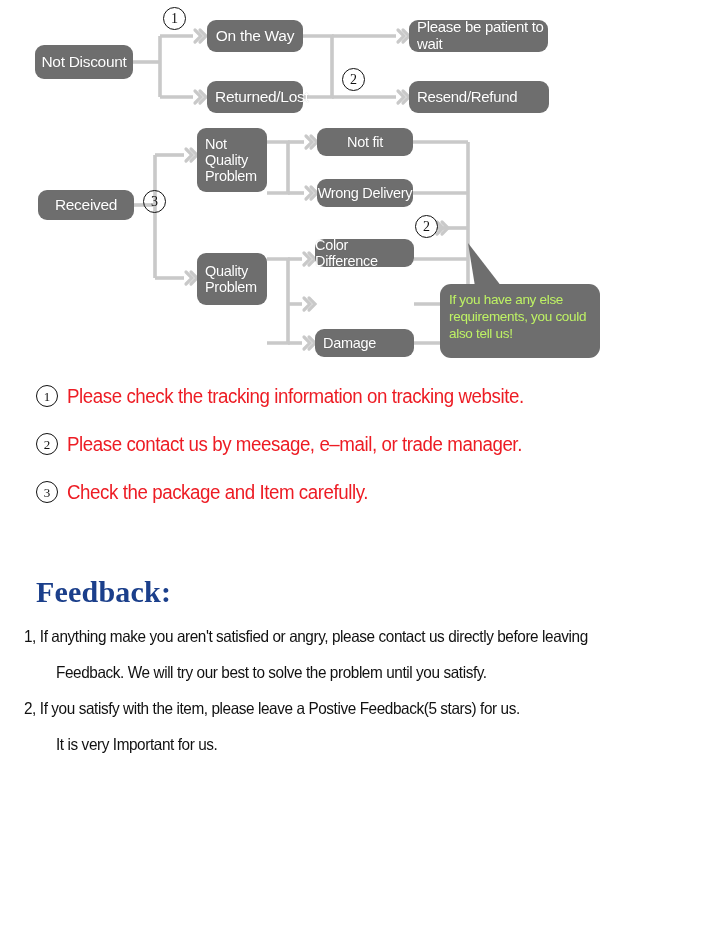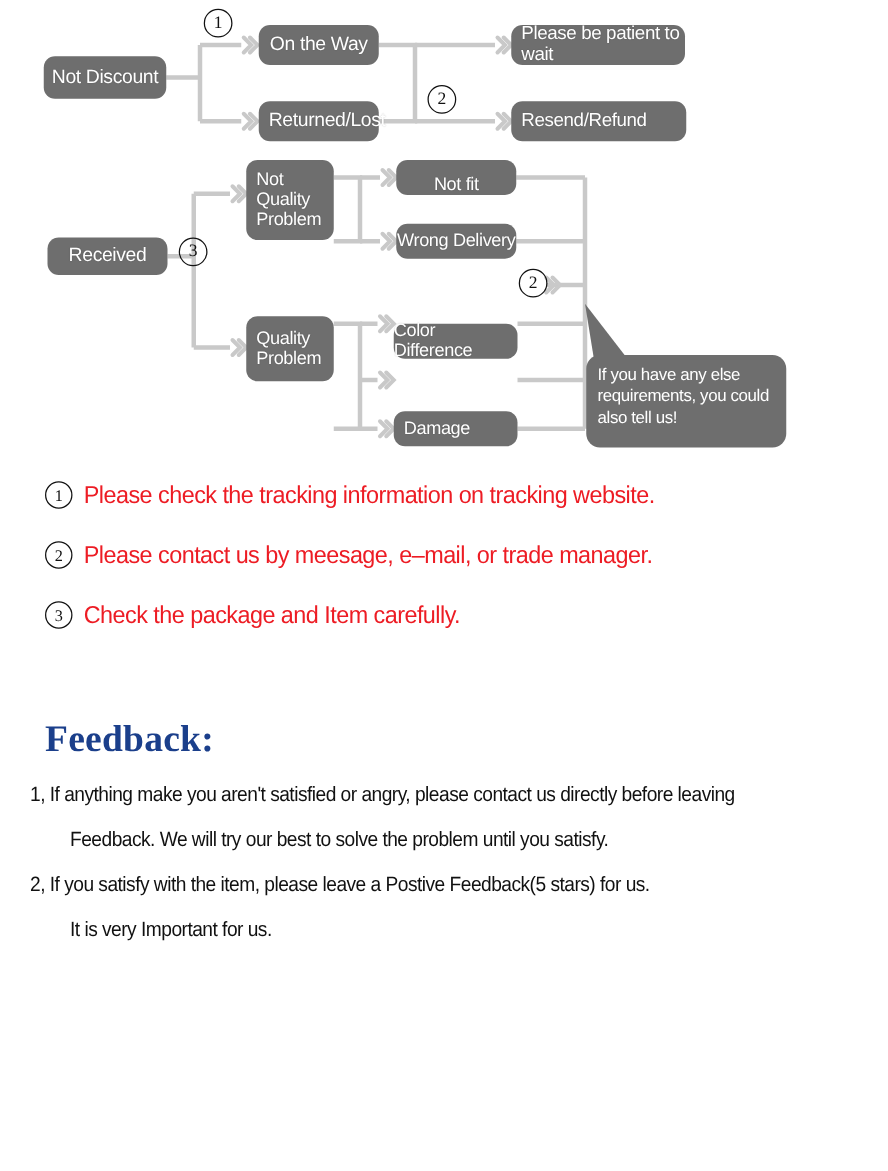--- a/index.html
+++ b/index.html
@@ -51,29 +51,28 @@
     display: flex;
     align-items: center;
     justify-content: center;
     background: transparent;
     line-height: 1;
   }
 
   .bubble {
     position: absolute;
     background: #6e6e6e;
-    color: #ffffff;
+    color: #bef264;
     border-radius: 11px;
     box-sizing: border-box;
     padding: 7px 9px 6px 9px;
     font-size: 13.5px;
     line-height: 1.27;
     letter-spacing: -0.3px;
     white-space: pre-line;
-    margin-left: 29px;
   }
 
   
   #notes {
     position: absolute;
     left: 0;
     top: 372px;
     width: 710px;
   }
   .note-row {
@@ -205,23 +204,23 @@
   <div class="node center" style="left:207px;top:20px;width:96px;height:32px;font-size:15.5px;"><span>On the Way</span></div>
   <div class="node lead" style="left:207px;top:81px;width:96px;height:32px;font-size:15.5px;"><span>Returned/Lost</span></div>
   <div class="node lead" style="left:409px;top:20px;width:139px;height:32px;font-size:15px;"><span>Please be patient to wait</span></div>
   <div class="node lead" style="left:409px;top:81px;width:140px;height:32px;font-size:15px;"><span>Resend/Refund</span></div>
   <div class="node center" style="left:38px;top:190px;width:96px;height:30px;font-size:15.5px;"><span>Received</span></div>
   <div class="node lead" style="left:197px;top:128px;width:70px;height:64px;font-size:14.5px;"><span>Not
 Quality
 Problem</span></div>
   <div class="node lead" style="left:197px;top:253px;width:70px;height:52px;font-size:14.5px;"><span>Quality
 Problem</span></div>
-  <div class="node center" style="left:317px;top:128px;width:96px;height:28px;font-size:14.5px;align-items:flex-end;"><span>Not fit</span></div>
+  <div class="node center" style="left:317px;top:128px;width:96px;height:28px;font-size:14.5px;"><span>Not fit</span></div>
   <div class="node center" style="left:317px;top:179px;width:96px;height:28px;font-size:14.5px;"><span>Wrong Delivery</span></div>
-  <div class="node center" style="left:315px;top:259px;width:99px;height:28px;font-size:14.5px;"><span>Color Difference</span></div>
+  <div class="node center" style="left:315px;top:239px;width:99px;height:28px;font-size:14.5px;"><span>Color Difference</span></div>
   <div class="node lead" style="left:315px;top:329px;width:99px;height:28px;font-size:14.5px;"><span>Damage</span></div>
 
   <div class="marker" style="left:163px;top:7px;">
       <span>1</span>
     </div>
   <div class="marker" style="left:342px;top:68px;">
       <span>2</span>
     </div>
   <div class="marker" style="left:143px;top:190px;">
       <span>3</span>

